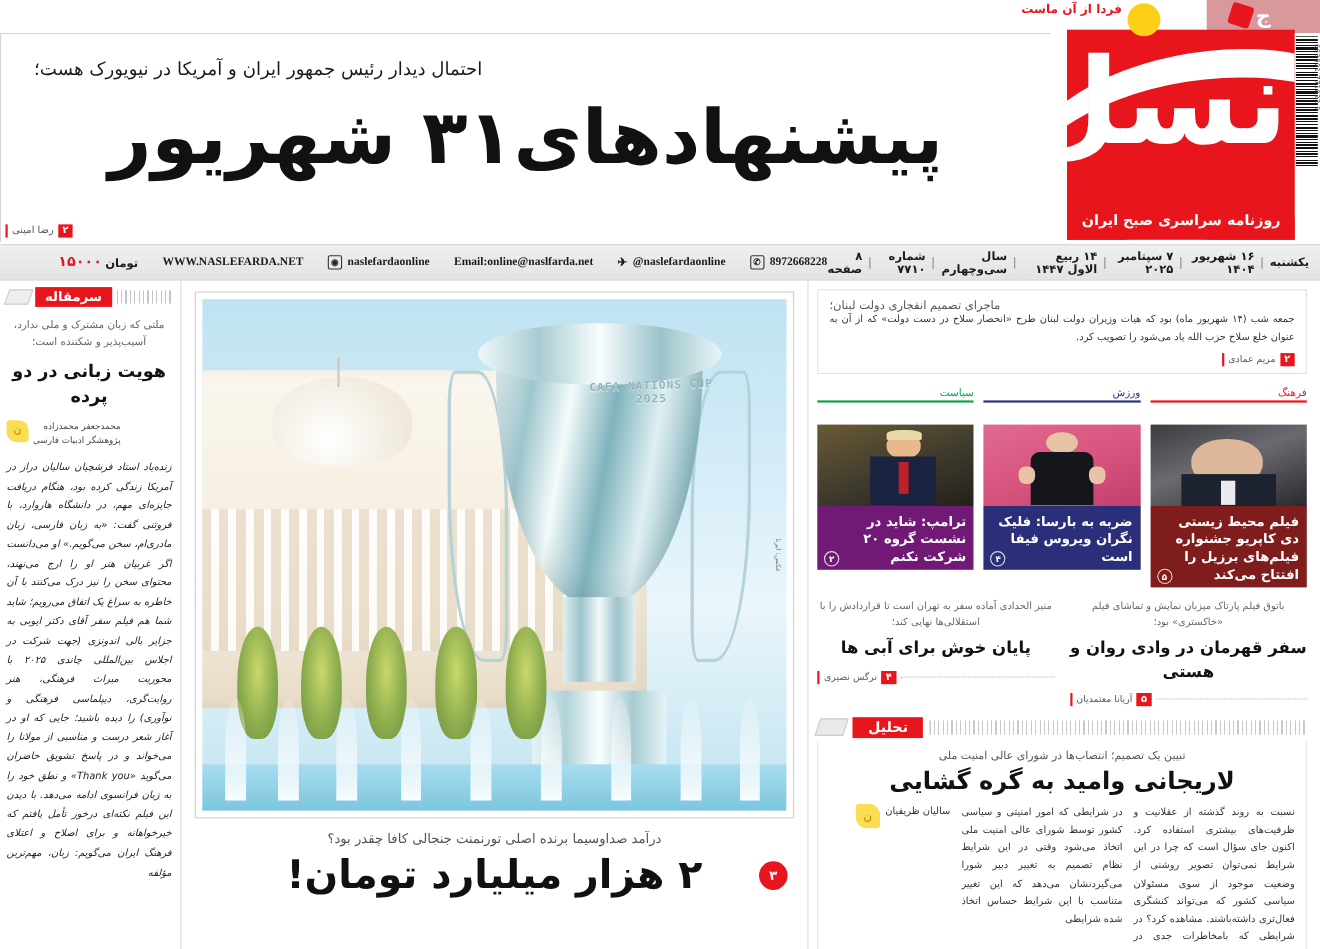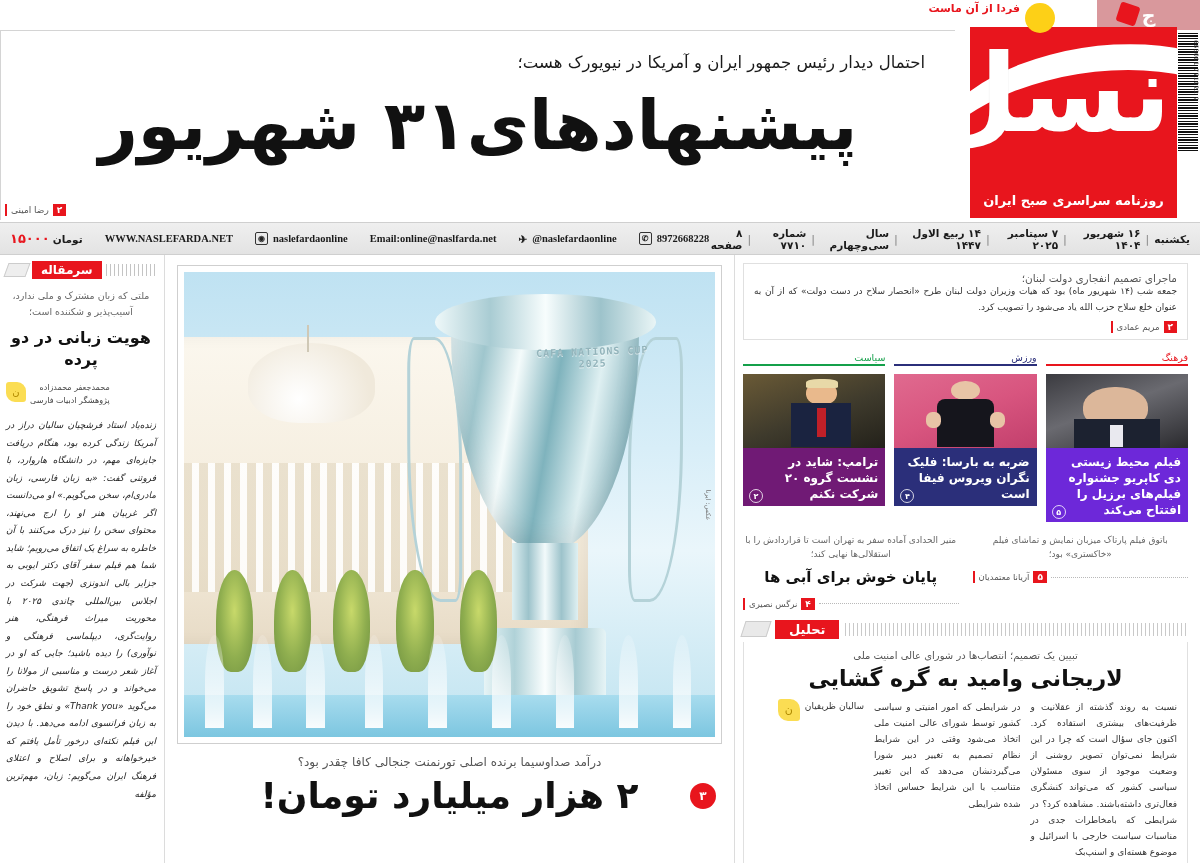--- a/index.html
+++ b/index.html
@@ -95,21 +95,21 @@
     transform: rotate(18deg); border-radius: 3px;
   }
 
   .lead-zone {
     position: absolute; top: 30px; left: 0; width: 955px; height: 190px;
     border-top: 1px solid #d4d4d4;
     border-left: 1px solid #d4d4d4;
     padding: 12px 30px 0 30px;
   }
   .lead-kicker {
-    text-align: right; font-size: 16.5px; color: #1a1a1a;
+    text-align: left; font-size: 16.5px; color: #1a1a1a;
     font-weight: normal; margin-top: 10px; letter-spacing: .2px;
   }
   .lead-title {
     text-align: center; font-size: 68px; font-weight: bold;
     color: #111; margin-top: 14px; line-height: 1.18;
     letter-spacing: -1px;
   }
   .lead-byline {
     position: absolute; left: 4px; bottom: 4px;
     display: flex; align-items: center; gap: 4px;
@@ -132,39 +132,39 @@
   }
   .infobar .right-side { display: flex; align-items: center; gap: 5px; font-weight: bold; }
   .infobar .left-side { display: flex; align-items: center; gap: 22px; direction: ltr; }
   .infobar .sep { color: #999; }
   .ib-item { display: flex; align-items: center; gap: 5px; white-space: nowrap; font-family: "Liberation Serif", serif; font-weight: bold; }
   .ib-ico {
     display: inline-flex; align-items: center; justify-content: center;
     width: 13px; height: 13px; border: 1px solid #333; border-radius: 2px;
     font-size: 8px; color: #222;
   }
-  .price { display: flex; align-items: center; gap: 3px; font-weight: bold; }
+  .price { display: flex; align-items: flex-end; gap: 3px; font-weight: bold; margin-left: 43px; }
   .price .num { color: #e8151d; font-size: 13px; }
 
   
   .content { position: absolute; top: 255px; left: 0; width: 1200px; height: 608px; display: flex; }
 
   
   .col-right { width: 466px; padding: 8px 12px 0 8px; border-left: 1px solid #dcdcdc; order: -1; }
 
   .story-top { border: 1px solid #e0e0e0; padding: 8px 10px 6px; position: relative; }
-  .st-kicker { text-align: right; font-size: 10.5px; color: #555; }
+  .st-kicker { text-align: left; font-size: 10.5px; color: #555; }
   .st-title { text-align: center; font-size: 22px; font-weight: bold; color: #111; margin: 6px 0 8px; }
   .st-cols { display: flex; gap: 10px; font-size: 9px; color: #333; line-height: 1.75; text-align: justify; }
   .st-cols p { flex: 1; }
   .st-byline { display: flex; align-items: center; gap: 4px; margin-top: 5px; font-size: 8.5px; color: #555; }
 
   .cards { display: flex; gap: 9px; margin-top: 12px; }
   .card { flex: 1; }
-  .card-sec { font-size: 9.5px; color: #777; margin-bottom: 8px; text-align: right; }
+  .card-sec { font-size: 9.5px; color: #777; margin-bottom: 20px; text-align: right; }
   .card-sec.rule { border-bottom: 2px solid currentColor; padding-bottom: 1px; }
   .card-img { width: 100%; height: 74px; position: relative; overflow: hidden; }
   .card-cap {
     color: #fff; font-size: 12px; font-weight: bold; line-height: 1.35;
     padding: 6px 7px 4px; position: relative; text-align: right; min-height: 58px;
   }
   .card-pg {
     position: absolute; left: 6px; bottom: 3px;
     width: 14px; height: 14px; border-radius: 50%;
     border: 1px solid rgba(255,255,255,.8);
@@ -382,21 +382,21 @@
 
       <div class="cards">
 
         <div class="card">
           <div class="card-sec rule" style="color:#e8151d">فرهنگ</div>
           <div class="card-img" style="background:linear-gradient(160deg,#3b3b40 0%,#6a6a70 45%,#2a2a2e 100%)">
             <div style="position:absolute;left:26%;top:18%;width:46%;height:56%;border-radius:48% 48% 42% 42%;background:#dcb79a"></div>
             <div style="position:absolute;left:20%;top:62%;width:60%;height:40%;background:#1c2230"></div>
             <div style="position:absolute;left:45%;top:70%;width:9%;height:30%;background:#e9e9ef"></div>
           </div>
-          <div class="card-cap" style="background:#6d28d9">
+          <div class="card-cap" style="background:#7f1d1d">
             <span>فیلم محیط زیستی دی کاپریو جشنواره فیلم‌های برزیل را افتتاح می‌کند</span>
             <span class="card-pg">۵</span>
           </div>
         </div>
 
         <div class="card">
           <div class="card-sec rule" style="color:#2b2f7a">ورزش</div>
           <div class="card-img" style="background:linear-gradient(160deg,#e06a8f 0%,#d8557f 50%,#c23f6c 100%)">
             <div style="position:absolute;left:40%;top:10%;width:20%;height:26%;border-radius:50%;background:#e8c4a6"></div>
             <div style="position:absolute;left:30%;top:34%;width:40%;height:66%;background:#15151c;border-radius:8px 8px 0 0"></div>
@@ -420,20 +420,21 @@
           <div class="card-cap" style="background:#701a75">
             <span>ترامپ: شاید در نشست گروه ۲۰ شرکت نکنم</span>
             <span class="card-pg">۲</span>
           </div>
         </div>
       </div>
 
       <div class="two-stories">
         <div class="ts">
           <div class="ts-kicker">باتوق فیلم پارتاک میزبان نمایش و تماشای فیلم «خاکستری» بود؛</div>
+          <div class="ts-title">سفر قهرمان در وادی روان و هستی</div>
           <div class="ts-byline">
             <span class="dotted"></span>
             <span class="pgbadge">۵</span>
             <span>آریانا معتمدیان</span>
             <span class="redbar"></span>
           </div>
         </div>
         <div class="ts">
           <div class="ts-kicker">منیر الحدادی آماده سفر به تهران است تا قراردادش را با استقلالی‌ها نهایی کند؛</div>
           <div class="ts-title">پایان خوش برای آبی ها</div>

